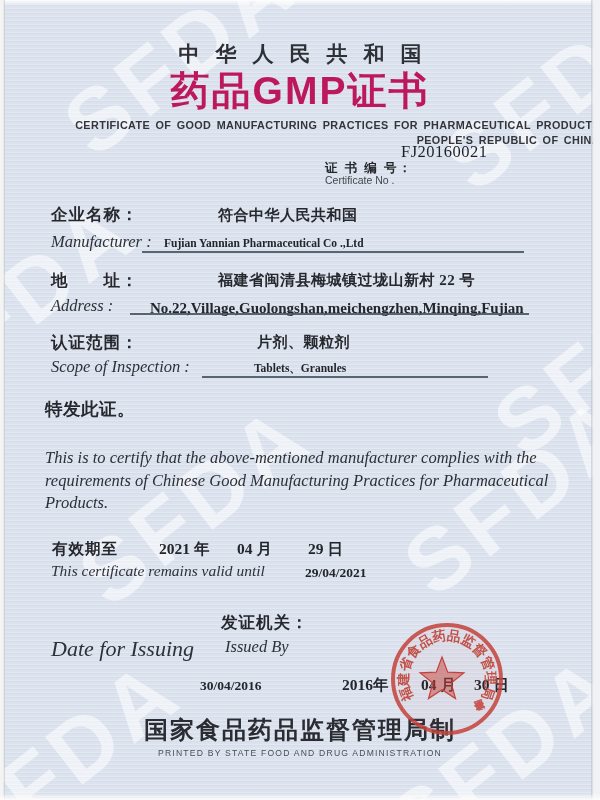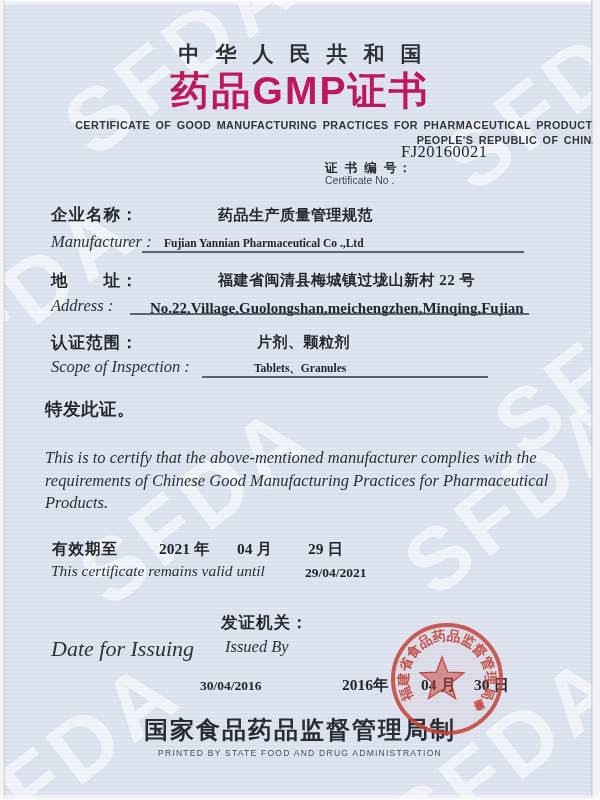--- a/index.html
+++ b/index.html
@@ -81,21 +81,21 @@
     <span>药品</span><span class="latin">GMP</span><span>证书</span>
   </div>
   <div class="abs subtitle" style="top:119px;">CERTIFICATE OF GOOD MANUFACTURING PRACTICES FOR PHARMACEUTICAL PRODUCTS</div>
   <div class="abs subtitle" style="top:134px;">PEOPLE'S REPUBLIC OF CHINA</div>
 
   <div class="abs certno-label">证 书 编 号：</div>
   <div class="abs certno-value">FJ20160021</div>
   <div class="abs certno-en">Certificate No .</div>
 
   <div class="abs label-cn" style="top:204px;">企业名称：</div>
-  <div class="abs value-cn" style="left:218px;top:206px;">药品生产质量管理规范</div>
+  <div class="abs value-cn" style="left:218px;top:206px;">符合中华人民共和国</div>
   <div class="abs value-en" style="left:164px;top:237px;font-size:11.5px;">Fujian Yannian Pharmaceutical Co .,Ltd</div>
   <div class="abs label-en" style="top:232px;">Manufacturer :</div>
   <div class="rule" style="left:142px;top:251px;width:382px;"></div>
 
   <div class="abs label-cn" style="top:270px;">地　　址：</div>
   <div class="abs value-cn" style="left:218px;top:271px;">福建省闽清县梅城镇过垅山新村 22 号</div>
   <div class="abs label-en" style="top:296px;">Address :</div>
   <div class="abs value-en" style="left:150px;top:300px;font-size:15px;">No.22,Village,Guolongshan,meichengzhen,Minqing,Fujian</div>
   <div class="rule" style="left:130px;top:313px;width:399px;"></div>
 

